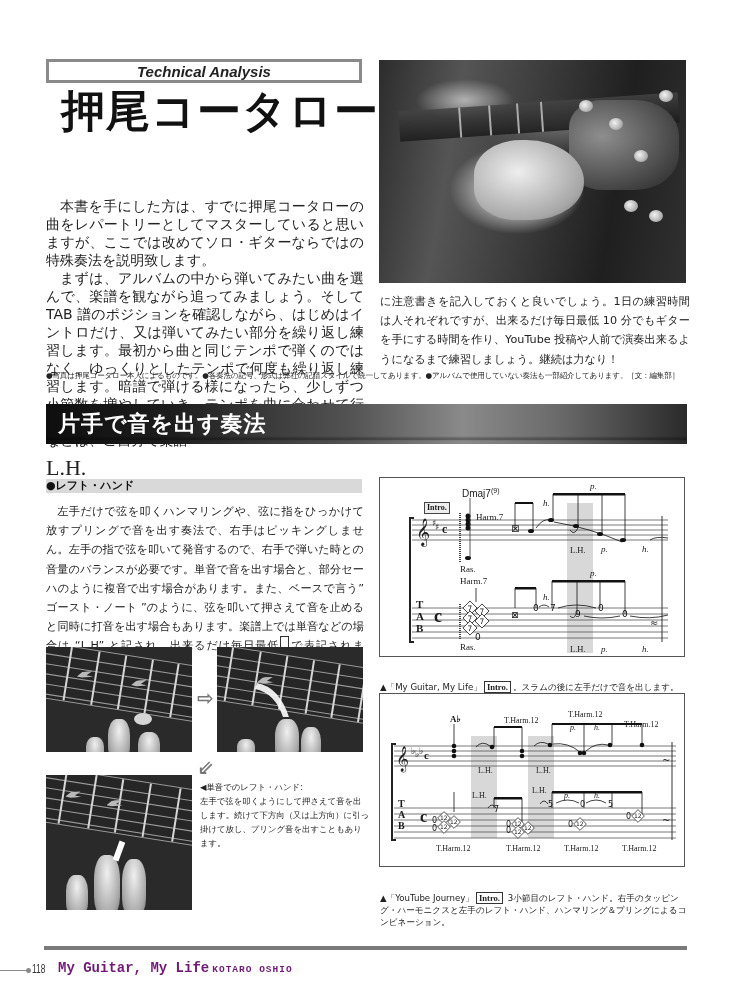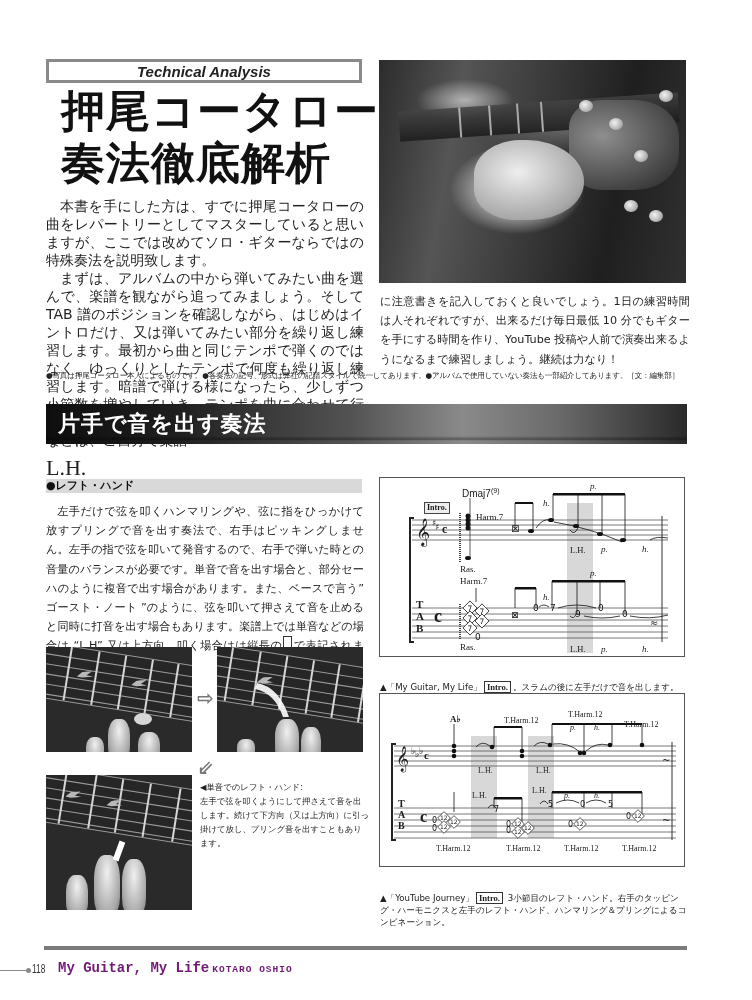--- a/index.html
+++ b/index.html
@@ -162,21 +162,20 @@
   .footer-book .author { font-size: 9.5px; letter-spacing: 1px; margin-left: 3px; }
 </style>
 </head>
 <body>
 
 <div class="ta-box">
   <span>Technical Analysis</span>
 </div>
 <h1 class="main-title">
   <span>押尾コータロー</span>
-  <span>奏法徹底解析</span>
 </h1>
 
 <div class="intro-left">
   <p>本書を手にした方は、すでに押尾コータローの曲をレパートリーとしてマスターしていると思いますが、ここでは改めてソロ・ギターならではの特殊奏法を説明致します。</p>
   <p>まずは、アルバムの中から弾いてみたい曲を選んで、楽譜を観ながら追ってみましょう。そして TAB 譜のポジションを確認しながら、はじめはイントロだけ、又は弾いてみたい部分を繰り返し練習します。最初から曲と同じテンポで弾くのではなく、ゆっくりとしたテンポで何度も繰り返し練習します。暗譜で弾ける様になったら、少しずつ小節数を増やしていき、テンポを曲に合わせて行きましょう。特に難しい箇所やチェックする部分などは、ご自分で楽譜</p>
 </div>
 
 <div class="hero-photo">
   <div class="neck">
     <i style="left:60px"></i>
@@ -199,21 +198,21 @@
 <div class="note-line">●写真は押尾コータロー本人によるものです。●各奏法の記号、形式は弊社の記譜スタイルで統一してあります。●アルバムで使用していない奏法も一部紹介してあります。［文：編集部］</div>
 
 <div class="section-bar">
   <span>片手で音を出す奏法</span>
 </div>
 
 <div class="lh-title">L.H.</div>
 <div class="lh-sub">●レフト・ハンド</div>
 <div class="lh-body">
   <p>
-    <span>左手だけで弦を叩くハンマリングや、弦に指をひっかけて放すプリングで音を出す奏法で、右手はピッキングしません。左手の指で弦を叩いて発音するので、右手で弾いた時との音量のバランスが必要です。単音で音を出す場合と、部分セーハのように複音で出す場合があります。また、ベースで言う” ゴースト・ノート ”のように、弦を叩いて押さえて音を止めると同時に打音を出す場合もあります。楽譜上では単音などの場合は “L.H” 又は上方向、叩く場合はは縦長の</span><span class="box-glyph"></span><span>で表記されます。</span>
+    <span>左手だけで弦を叩くハンマリングや、弦に指をひっかけて放すプリングで音を出す奏法で、右手はピッキングしません。左手の指で弦を叩いて発音するので、右手で弾いた時との音量のバランスが必要です。単音で音を出す場合と、部分セーハのように複音で出す場合があります。また、ベースで言う” ゴースト・ノート ”のように、弦を叩いて押さえて音を止めると同時に打音を出す場合もあります。楽譜上では単音などの場合は “L.H” と記され、出来るだけ毎日最低</span><span class="box-glyph"></span><span>で表記されます。</span>
   </p>
 </div>
 
 <div class="fret-photo" style="left:46px;top:647px;width:146px;height:105px;">
   <div class="board" style="top:8px;">
     <div class="s" style="top:10px"></div>
       <div class="s" style="top:20px"></div>
       <div class="s" style="top:30px"></div>
       <div class="s" style="top:40px"></div>
       <div class="s" style="top:50px"></div>

